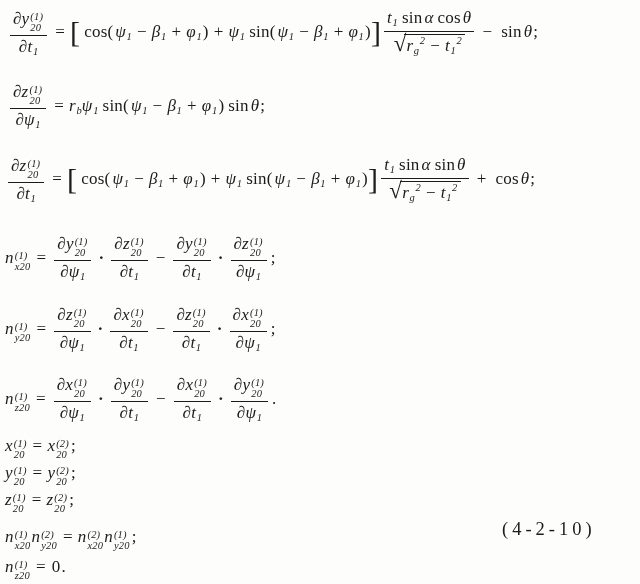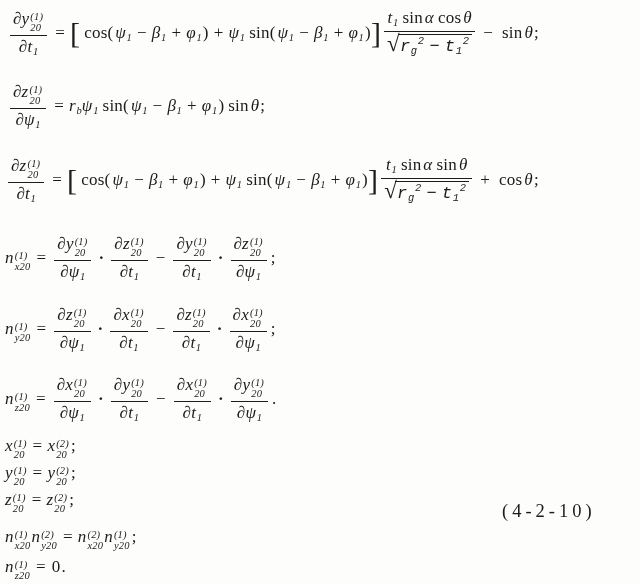--- a/index.html
+++ b/index.html
@@ -24,21 +24,21 @@
   .sp2 { font-size:10.5px; line-height:1; vertical-align:7px; margin-left:0.5px; font-style:italic; }
   .ss  { display:inline-block; vertical-align:-7px; font-size:10.5px;
          line-height:11px; text-align:left; margin:0 1px; font-style:italic; }
   .ss > span { display:block; }
   .frac { display:inline-block; vertical-align:middle; text-align:center; margin:0 3px; }
   .frac > .num { display:block; padding:0 3px 2px; }
   .frac > .den { display:block; border-top:1.4px solid #1b1b1b; padding:2px 3px 0; }
   .big { font-style:normal; font-size:30px; vertical-align:-5px; }
   .sqrt { display:inline-flex; align-items:flex-start; }
   .rad  { font-style:normal; font-size:23px; line-height:21px; position:relative; top:-1px; margin-right:-2px; }
-  .rcd  { display:inline-block; border-top:1.4px solid #1b1b1b; padding:1px 3px 2px 2px;font-family:Liberation Mono, monospace; }
+  .rcd  { display:inline-block; border-top:1.4px solid #1b1b1b; padding:1px 3px 2px 2px; }
   .eqlabel {
     position:absolute; font-size:18.5px; font-style:normal;
     letter-spacing:4px; color:#1b1b1b;
   }
 </style>
 </head>
 <body>
 
 <div class="page">
   <div class="eq" style="top:9px;   left:7px;"><span class="frac"><span class="num"><span class="mi">∂</span><span class="mi">y</span><span class="ss"><span class="ss-sup">(1)</span><span class="ss-sub">20</span></span></span><span class="den"><span class="mi">∂</span><span class="mi">t</span><span class="sb">1</span></span></span><span class="op">=</span><span class="big">[</span><span class="fn">cos(</span><span class="mi">ψ</span><span class="sb">1</span><span class="op">−</span><span class="mi">β</span><span class="sb">1</span><span class="op">+</span><span class="mi">φ</span><span class="sb">1</span><span class="rm">)</span><span class="op">+</span><span class="mi">ψ</span><span class="sb">1</span><span class="fn">sin(</span><span class="mi">ψ</span><span class="sb">1</span><span class="op">−</span><span class="mi">β</span><span class="sb">1</span><span class="op">+</span><span class="mi">φ</span><span class="sb">1</span><span class="rm">)</span><span class="big">]</span><span class="frac"><span class="num"><span class="mi">t</span><span class="sb">1</span><span class="fn">sin</span><span class="mi">α</span><span class="fn">cos</span><span class="mi">θ</span></span><span class="den"><span class="sqrt">
@@ -49,16 +49,16 @@
   <div class="eq" style="top:156px; left:5px;"><span class="frac"><span class="num"><span class="mi">∂</span><span class="mi">z</span><span class="ss"><span class="ss-sup">(1)</span><span class="ss-sub">20</span></span></span><span class="den"><span class="mi">∂</span><span class="mi">t</span><span class="sb">1</span></span></span><span class="op">=</span><span class="big">[</span><span class="fn">cos(</span><span class="mi">ψ</span><span class="sb">1</span><span class="op">−</span><span class="mi">β</span><span class="sb">1</span><span class="op">+</span><span class="mi">φ</span><span class="sb">1</span><span class="rm">)</span><span class="op">+</span><span class="mi">ψ</span><span class="sb">1</span><span class="fn">sin(</span><span class="mi">ψ</span><span class="sb">1</span><span class="op">−</span><span class="mi">β</span><span class="sb">1</span><span class="op">+</span><span class="mi">φ</span><span class="sb">1</span><span class="rm">)</span><span class="big">]</span><span class="frac"><span class="num"><span class="mi">t</span><span class="sb">1</span><span class="fn">sin</span><span class="mi">α</span><span class="fn">sin</span><span class="mi">θ</span></span><span class="den"><span class="sqrt">
             <span class="rad">√</span>
             <span class="rcd"><span class="mi">r</span><span class="sb">g</span><span class="sp2">2</span><span class="op">−</span><span class="mi">t</span><span class="sb">1</span><span class="sp2">2</span></span>
           </span></span></span><span class="op">+</span><span class="fn">cos</span><span class="mi">θ</span><span class="rm">;</span></div>
   <div class="eq" style="top:235px; left:5px;"><span class="mi">n</span><span class="ss"><span class="ss-sup">(1)</span><span class="ss-sub">x20</span></span><span class="op">=</span><span class="frac"><span class="num"><span class="mi">∂</span><span class="mi">y</span><span class="ss"><span class="ss-sup">(1)</span><span class="ss-sub">20</span></span></span><span class="den"><span class="mi">∂</span><span class="mi">ψ</span><span class="sb">1</span></span></span><span class="cd">·</span><span class="frac"><span class="num"><span class="mi">∂</span><span class="mi">z</span><span class="ss"><span class="ss-sup">(1)</span><span class="ss-sub">20</span></span></span><span class="den"><span class="mi">∂</span><span class="mi">t</span><span class="sb">1</span></span></span><span class="op">−</span><span class="frac"><span class="num"><span class="mi">∂</span><span class="mi">y</span><span class="ss"><span class="ss-sup">(1)</span><span class="ss-sub">20</span></span></span><span class="den"><span class="mi">∂</span><span class="mi">t</span><span class="sb">1</span></span></span><span class="cd">·</span><span class="frac"><span class="num"><span class="mi">∂</span><span class="mi">z</span><span class="ss"><span class="ss-sup">(1)</span><span class="ss-sub">20</span></span></span><span class="den"><span class="mi">∂</span><span class="mi">ψ</span><span class="sb">1</span></span></span><span class="rm">;</span></div>
   <div class="eq" style="top:306px; left:5px;"><span class="mi">n</span><span class="ss"><span class="ss-sup">(1)</span><span class="ss-sub">y20</span></span><span class="op">=</span><span class="frac"><span class="num"><span class="mi">∂</span><span class="mi">z</span><span class="ss"><span class="ss-sup">(1)</span><span class="ss-sub">20</span></span></span><span class="den"><span class="mi">∂</span><span class="mi">ψ</span><span class="sb">1</span></span></span><span class="cd">·</span><span class="frac"><span class="num"><span class="mi">∂</span><span class="mi">x</span><span class="ss"><span class="ss-sup">(1)</span><span class="ss-sub">20</span></span></span><span class="den"><span class="mi">∂</span><span class="mi">t</span><span class="sb">1</span></span></span><span class="op">−</span><span class="frac"><span class="num"><span class="mi">∂</span><span class="mi">z</span><span class="ss"><span class="ss-sup">(1)</span><span class="ss-sub">20</span></span></span><span class="den"><span class="mi">∂</span><span class="mi">t</span><span class="sb">1</span></span></span><span class="cd">·</span><span class="frac"><span class="num"><span class="mi">∂</span><span class="mi">x</span><span class="ss"><span class="ss-sup">(1)</span><span class="ss-sub">20</span></span></span><span class="den"><span class="mi">∂</span><span class="mi">ψ</span><span class="sb">1</span></span></span><span class="rm">;</span></div>
   <div class="eq" style="top:376px; left:5px;"><span class="mi">n</span><span class="ss"><span class="ss-sup">(1)</span><span class="ss-sub">z20</span></span><span class="op">=</span><span class="frac"><span class="num"><span class="mi">∂</span><span class="mi">x</span><span class="ss"><span class="ss-sup">(1)</span><span class="ss-sub">20</span></span></span><span class="den"><span class="mi">∂</span><span class="mi">ψ</span><span class="sb">1</span></span></span><span class="cd">·</span><span class="frac"><span class="num"><span class="mi">∂</span><span class="mi">y</span><span class="ss"><span class="ss-sup">(1)</span><span class="ss-sub">20</span></span></span><span class="den"><span class="mi">∂</span><span class="mi">t</span><span class="sb">1</span></span></span><span class="op">−</span><span class="frac"><span class="num"><span class="mi">∂</span><span class="mi">x</span><span class="ss"><span class="ss-sup">(1)</span><span class="ss-sub">20</span></span></span><span class="den"><span class="mi">∂</span><span class="mi">t</span><span class="sb">1</span></span></span><span class="cd">·</span><span class="frac"><span class="num"><span class="mi">∂</span><span class="mi">y</span><span class="ss"><span class="ss-sup">(1)</span><span class="ss-sub">20</span></span></span><span class="den"><span class="mi">∂</span><span class="mi">ψ</span><span class="sb">1</span></span></span><span class="rm">.</span></div>
   <div class="eq" style="top:437px; left:5px;"><span class="mi">x</span><span class="ss"><span class="ss-sup">(1)</span><span class="ss-sub">20</span></span><span class="op">=</span><span class="mi">x</span><span class="ss"><span class="ss-sup">(2)</span><span class="ss-sub">20</span></span><span class="rm">;</span></div>
   <div class="eq" style="top:464px; left:5px;"><span class="mi">y</span><span class="ss"><span class="ss-sup">(1)</span><span class="ss-sub">20</span></span><span class="op">=</span><span class="mi">y</span><span class="ss"><span class="ss-sup">(2)</span><span class="ss-sub">20</span></span><span class="rm">;</span></div>
   <div class="eq" style="top:491px; left:5px;"><span class="mi">z</span><span class="ss"><span class="ss-sup">(1)</span><span class="ss-sub">20</span></span><span class="op">=</span><span class="mi">z</span><span class="ss"><span class="ss-sup">(2)</span><span class="ss-sub">20</span></span><span class="rm">;</span></div>
-  <div class="eqlabel" style="top:501px; left:502px;text-align:right;">(4-2-10)</div>
+  <div class="eqlabel" style="top:519px; left:502px;text-align:right;">(4-2-10)</div>
   <div class="eq" style="top:528px; left:5px;"><span class="mi">n</span><span class="ss"><span class="ss-sup">(1)</span><span class="ss-sub">x20</span></span><span class="mi">n</span><span class="ss"><span class="ss-sup">(2)</span><span class="ss-sub">y20</span></span><span class="op">=</span><span class="mi">n</span><span class="ss"><span class="ss-sup">(2)</span><span class="ss-sub">x20</span></span><span class="mi">n</span><span class="ss"><span class="ss-sup">(1)</span><span class="ss-sub">y20</span></span><span class="rm">;</span></div>
   <div class="eq" style="top:558px; left:5px;"><span class="mi">n</span><span class="ss"><span class="ss-sup">(1)</span><span class="ss-sub">z20</span></span><span class="op">=</span><span class="rm">0</span><span class="rm">.</span></div>
 </div>
 
 </body></html>

